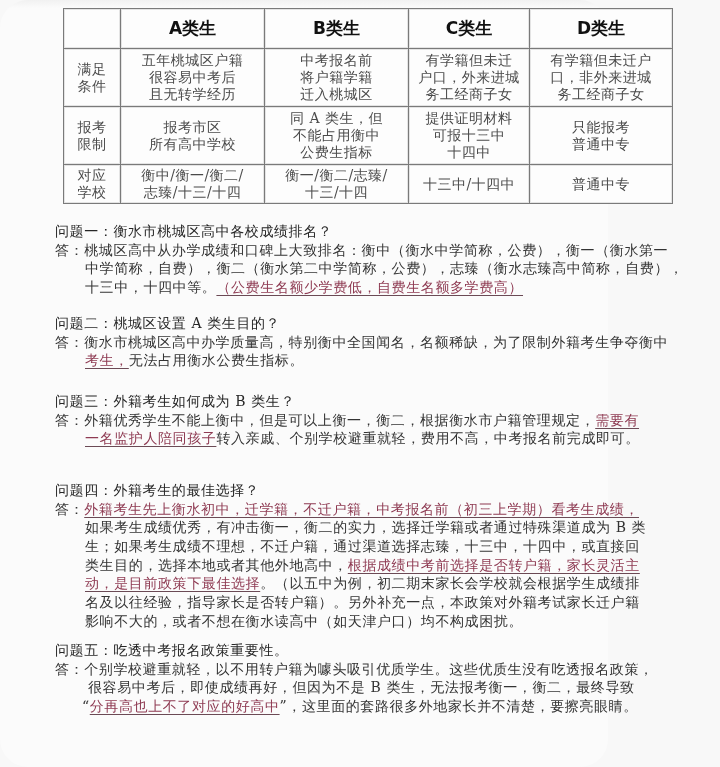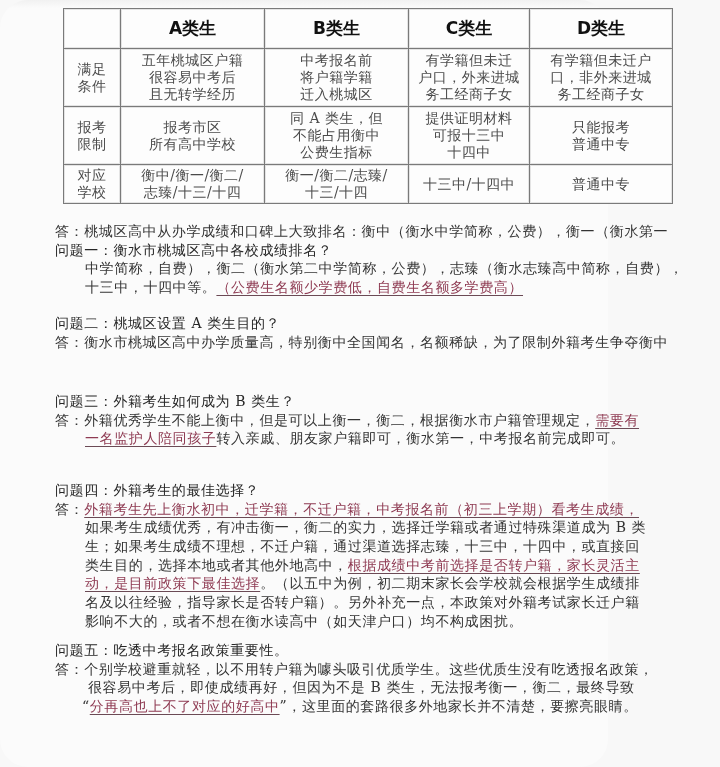--- a/index.html
+++ b/index.html
@@ -137,46 +137,49 @@
         <span class="cl">十三中/十四中</span>
       </td>
       <td>
         <span class="cl">普通中专</span>
       </td>
     </tr>
   </tbody>
     </table>
 
   <div class="qa" style="top:222px">
+    <div class="line q">问题一：衡水市桃城区高中各校成绩排名？</div>
     <div class="line">
       <span>答：</span><span>桃城区高中从办学成绩和口碑上大致排名：衡中（衡水中学简称，公费），衡一（衡水第一</span>
     </div>
-    <div class="line q">问题一：衡水市桃城区高中各校成绩排名？</div>
     <div class="line cont">
       <span>中学简称，自费），衡二（衡水第二中学简称，公费），志臻（衡水志臻高中简称，自费），</span>
     </div>
     <div class="line cont">
       <span>十三中，十四中等。</span><span class="hl">（公费生名额少学费低，自费生名额多学费高）</span>
     </div>
   </div>
 
   <div class="qa" style="top:314px">
     <div class="line q">问题二：桃城区设置 A 类生目的？</div>
     <div class="line">
       <span>答：</span><span>衡水市桃城区高中办学质量高，特别衡中全国闻名，名额稀缺，为了限制外籍考生争夺衡中</span>
     </div>
+    <div class="line cont">
+      <span class="hl">考生，</span><span>无法占用衡水公费生指标。</span>
+    </div>
   </div>
 
   <div class="qa" style="top:392px">
     <div class="line q">问题三：外籍考生如何成为 B 类生？</div>
     <div class="line">
       <span>答：</span><span>外籍优秀学生不能上衡中，但是可以上衡一，衡二，根据衡水市户籍管理规定，</span><span class="hl">需要有</span>
     </div>
     <div class="line cont">
-      <span class="hl">一名监护人陪同孩子</span><span>转入亲戚、朋友家户籍即可，衡水第一，中考报名前完成即可。</span>
+      <span class="hl">一名监护人陪同孩子</span><span>转入亲戚、个别学校避重就轻，费用不高，中考报名前完成即可。</span>
     </div>
   </div>
 
   <div class="qa" style="top:481px">
     <div class="line q">问题四：外籍考生的最佳选择？</div>
     <div class="line">
       <span>答：</span><span class="hl">外籍考生先上衡水初中，迁学籍，不迁户籍，中考报名前（初三上学期）看考生成绩，</span>
     </div>
     <div class="line cont">
       <span>如果考生成绩优秀，有冲击衡一，衡二的实力，选择迁学籍或者通过特殊渠道成为 B 类</span>

